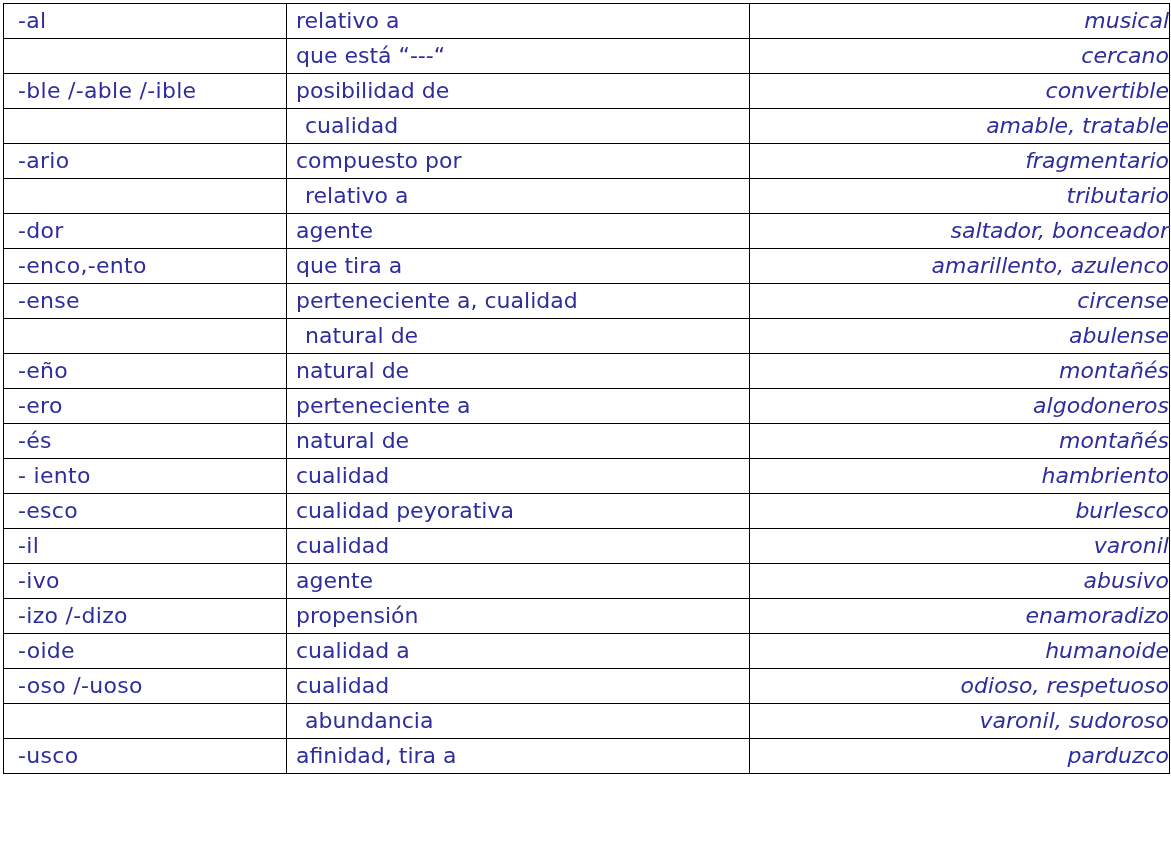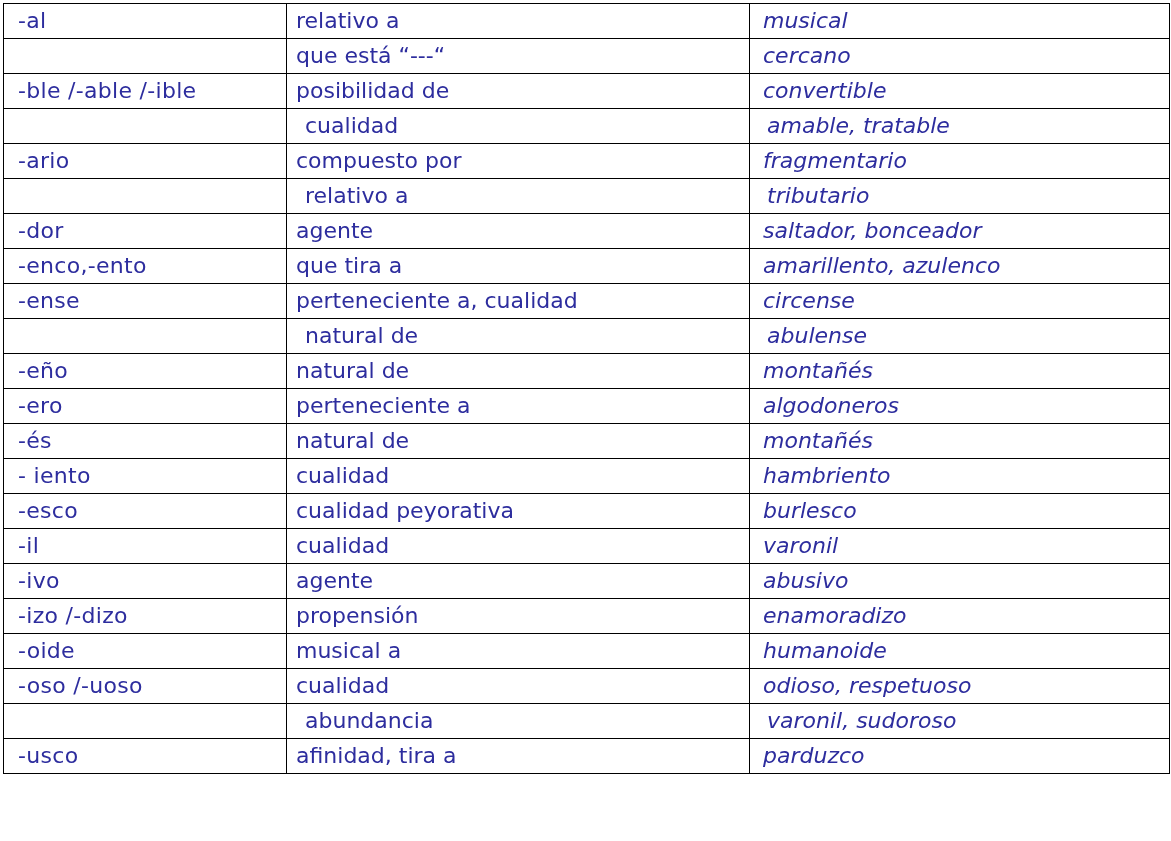--- a/index.html
+++ b/index.html
@@ -40,20 +40,21 @@
   td.suffix .cell-text {
     padding-left: 14px;
     letter-spacing: 0.3px;
   }
   td.meaning .cell-text {
     padding-left: 9px;
   }
   td.example .cell-text {
     padding-left: 13px;
     font-style: italic;
+    text-align: right;
   }
   
   td.meaning.indent .cell-text { padding-left: 18px; }
   td.example.indent .cell-text { padding-left: 17px; }
   
   td.suffix.merged {
     border-top: none;
   }
 </style>
 </head>
@@ -262,21 +263,21 @@
         </td>
         <td class="example">
           <span class="cell-text">enamoradizo</span>
         </td>
       </tr>
       <tr>
         <td class="suffix">
           <span class="cell-text">-oide</span>
         </td>
         <td class="meaning">
-          <span class="cell-text">musical a</span>
+          <span class="cell-text">cualidad a</span>
         </td>
         <td class="example">
           <span class="cell-text">humanoide</span>
         </td>
       </tr>
       <tr>
         <td class="suffix">
           <span class="cell-text">-oso /-uoso</span>
         </td>
         <td class="meaning">

